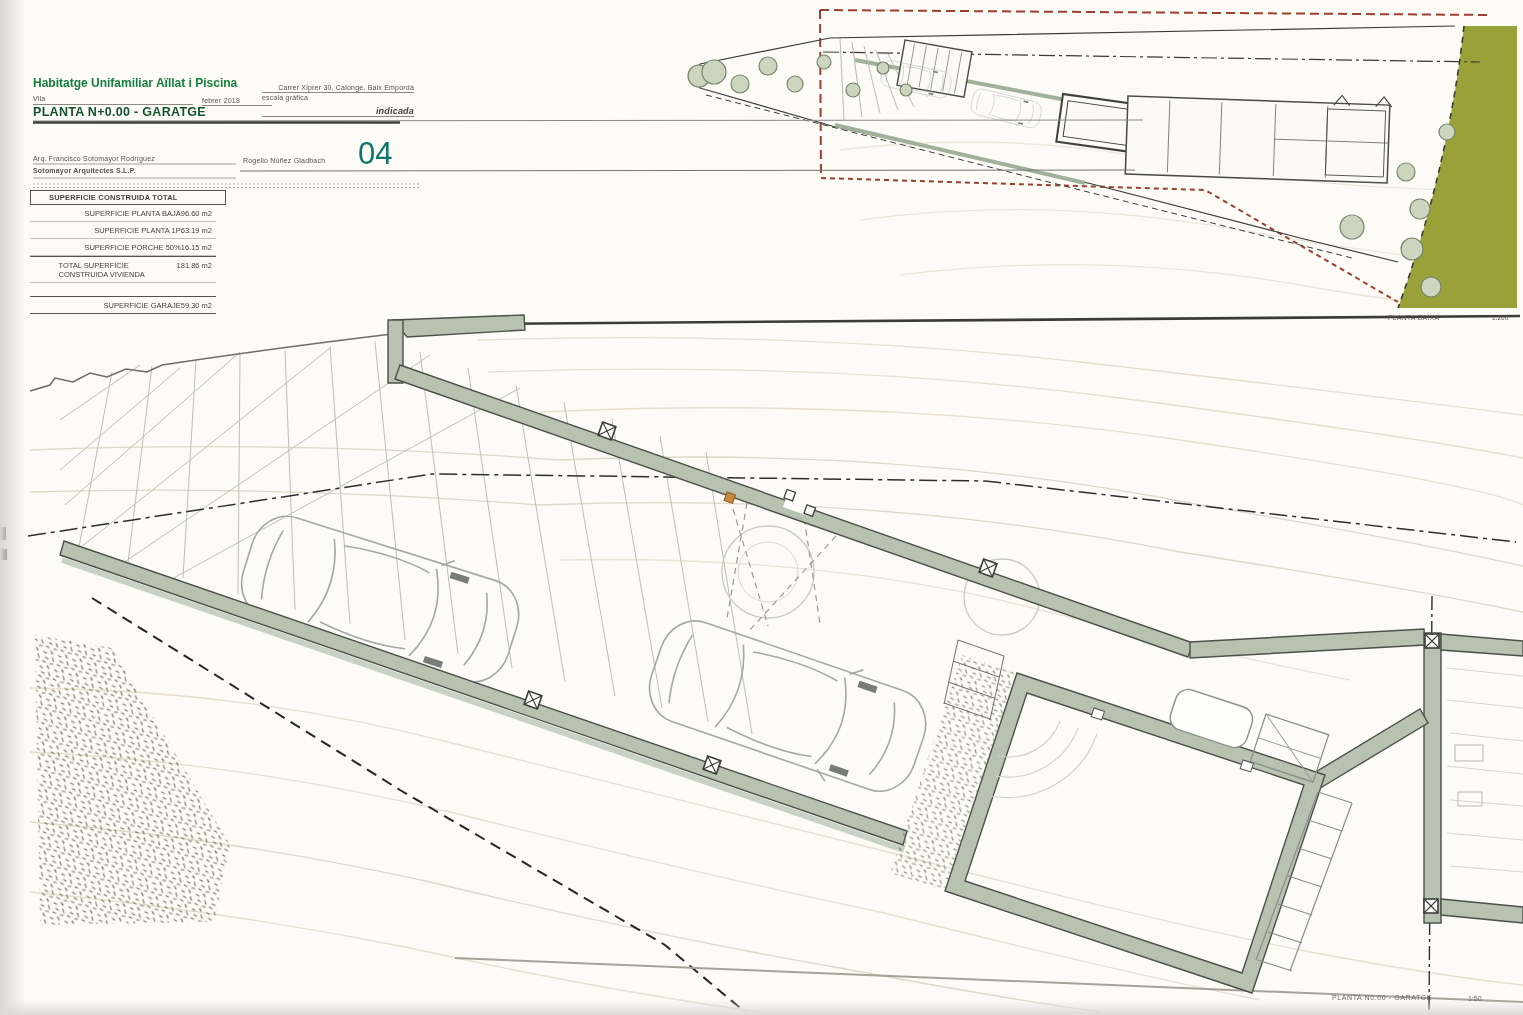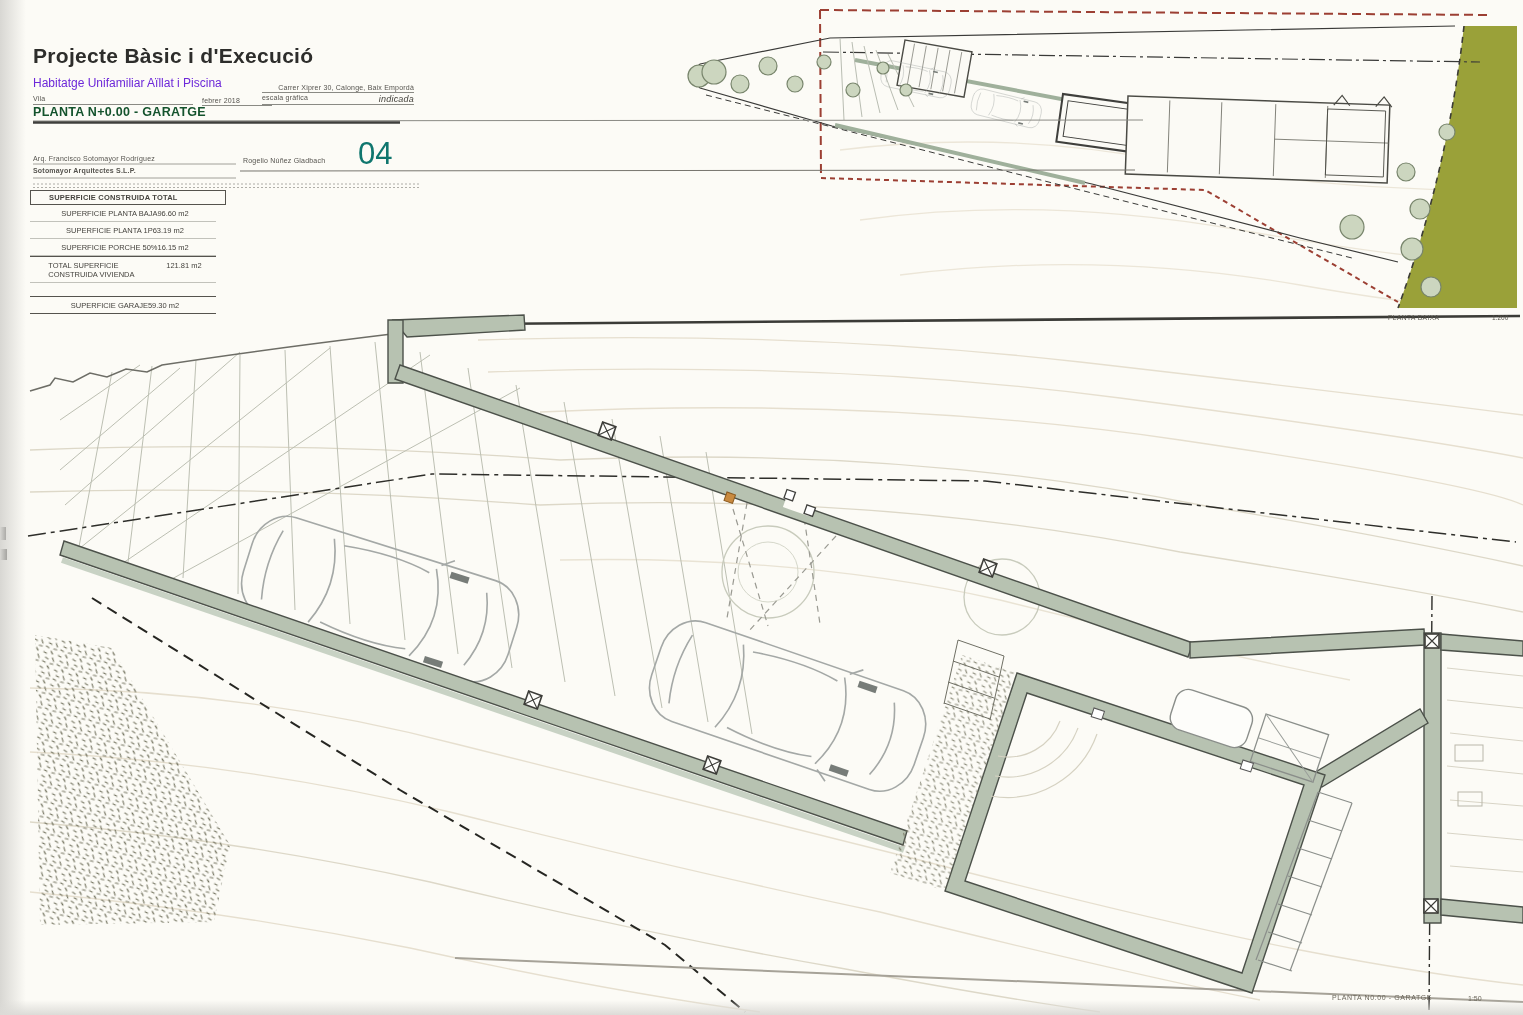--- a/index.html
+++ b/index.html
@@ -7,36 +7,36 @@
        font-family:"Liberation Sans",sans-serif;color:#3c3c38;}
   .page{position:absolute;inset:0;background:#fcfbf6;}
   svg{position:absolute;left:0;top:0;}
   svg text{font-family:"Liberation Sans",sans-serif;}
   .edge-left{position:absolute;left:0;top:0;bottom:0;width:26px;pointer-events:none;
              background:linear-gradient(90deg,#d8d7d3,rgba(216,215,211,0));}
   .edge-bottom{position:absolute;left:0;right:0;bottom:0;height:15px;pointer-events:none;
                background:linear-gradient(0deg,#dcdbd7,rgba(220,219,215,0));}
   .tb{position:absolute;}
   .title{left:33px;top:44px;font-size:21px;font-weight:bold;color:#2d2d2b;letter-spacing:.3px;}
-  .subtitle{left:33px;top:76px;font-size:12px;font-weight:normal;color:#6d28d9;}
+  .subtitle{left:33px;top:76px;font-size:12px;font-weight:bold;color:#15803d;}
   .tiny{font-size:7px;color:#55534e;letter-spacing:.2px;}
   .ref{left:33px;top:95px;width:160px;border-bottom:1px solid #8a8a84;padding-bottom:2px;}
   .date{left:202px;top:97px;width:70px;border-bottom:1px solid #8a8a84;padding-bottom:1px;}
   .addr{left:262px;top:84px;width:152px;text-align:right;}
   .addr .l1{border-bottom:1px solid #8a8a84;padding-bottom:1px;}
   .addr .l2{display:flex;justify-content:space-between;border-bottom:1px solid #8a8a84;padding-top:1px;}
-  .addr .scaleval{font-weight:normal;font-size:9px;font-style:italic;color:#44423c;}
+  .addr .scaleval{font-weight:bold;font-size:9px;font-style:italic;color:#44423c;margin-top:12px;}
   .planname{left:33px;top:105px;font-size:12.5px;font-weight:bold;color:#14532d;letter-spacing:.3px;}
   .arch{left:33px;top:155px;width:205px;}
   .collab{left:243px;top:157px;width:170px;}
   .firm{left:33px;top:167px;width:205px;font-weight:bold;}
   .sheetnum{left:358px;top:136px;font-size:31px;font-weight:normal;color:#0f766e;}
   .areas{left:30px;top:190px;width:186px;font-size:7.5px;color:#45433e;}
   .areas .hdr{border:1.2px solid #55534e;padding:2px 18px;font-weight:bold;width:158px;letter-spacing:.2px;}
-  .trow{display:flex;justify-content:center;align-items:flex-start;
+  .trow{display:flex;justify-content:flex-end;align-items:flex-start;
         padding:4px 4px 3px 8px;border-bottom:1px solid #c2c2bb;}
   .trow .lbl{max-width:118px;}
   .trow.total{border-top:1.6px solid #55534e;font-weight:normal;}
   .trow.garaje{border-top:1.4px solid #55534e;border-bottom:1.6px solid #55534e;margin-top:13px;}
 </style>
 </head>
 <body>
 
 <div class="page">
 
@@ -302,21 +302,20 @@
     <path d="M240,171 L1135,170" stroke="#77756e" stroke-width="1"></path>
     <path d="M33,178 L236,178" stroke="#8a8a84" stroke-width=".8"></path>
     <path d="M33,184 L420,184" stroke="#9a9a94" stroke-width=".8" stroke-dasharray="2 2"></path>
     <path d="M33,187.5 L420,187.5" stroke="#9a9a94" stroke-width=".8" stroke-dasharray="2 2"></path>
   </g>
 
   <text x="1332" y="1000" font-size="7" fill="#6b675c" letter-spacing="0.6">PLANTA N0.00 - GARATGE</text>
   <text x="1468" y="1001" font-size="7" fill="#6b675c">1:50</text>
 </svg>
 
-  <div class="tb title">Projecte Bàsic i d'Execució</div>
   <div class="tb subtitle">Habitatge Unifamiliar Aïllat i Piscina</div>
   <div class="tb tiny ref">Vila</div>
   <div class="tb tiny date">febrer 2018</div>
   <div class="tb tiny addr">
     <div class="l1">Carrer Xiprer 30, Calonge, Baix Empordà</div>
     <div class="l2">
       <span>escala gràfica</span>
       <span class="scaleval">indicada</span>
     </div>
   </div>
@@ -335,21 +334,21 @@
     <div class="trow">
       <span class="lbl">SUPERFICIE PLANTA 1P</span>
       <span class="val">63.19 m2</span>
     </div>
     <div class="trow">
       <span class="lbl">SUPERFICIE PORCHE 50%</span>
       <span class="val">16.15 m2</span>
     </div>
     <div class="trow total">
       <span class="lbl">TOTAL SUPERFICIE CONSTRUIDA VIVIENDA</span>
-      <span class="val">121.81 m2</span>
+      <span class="val">181.86 m2</span>
     </div>
     <div class="trow garaje">
       <span class="lbl">SUPERFICIE GARAJE</span>
       <span class="val">59.30 m2</span>
     </div>
   </div>
 
   <div class="edge-left"></div>
   <div class="edge-bottom"></div>
 </div>

